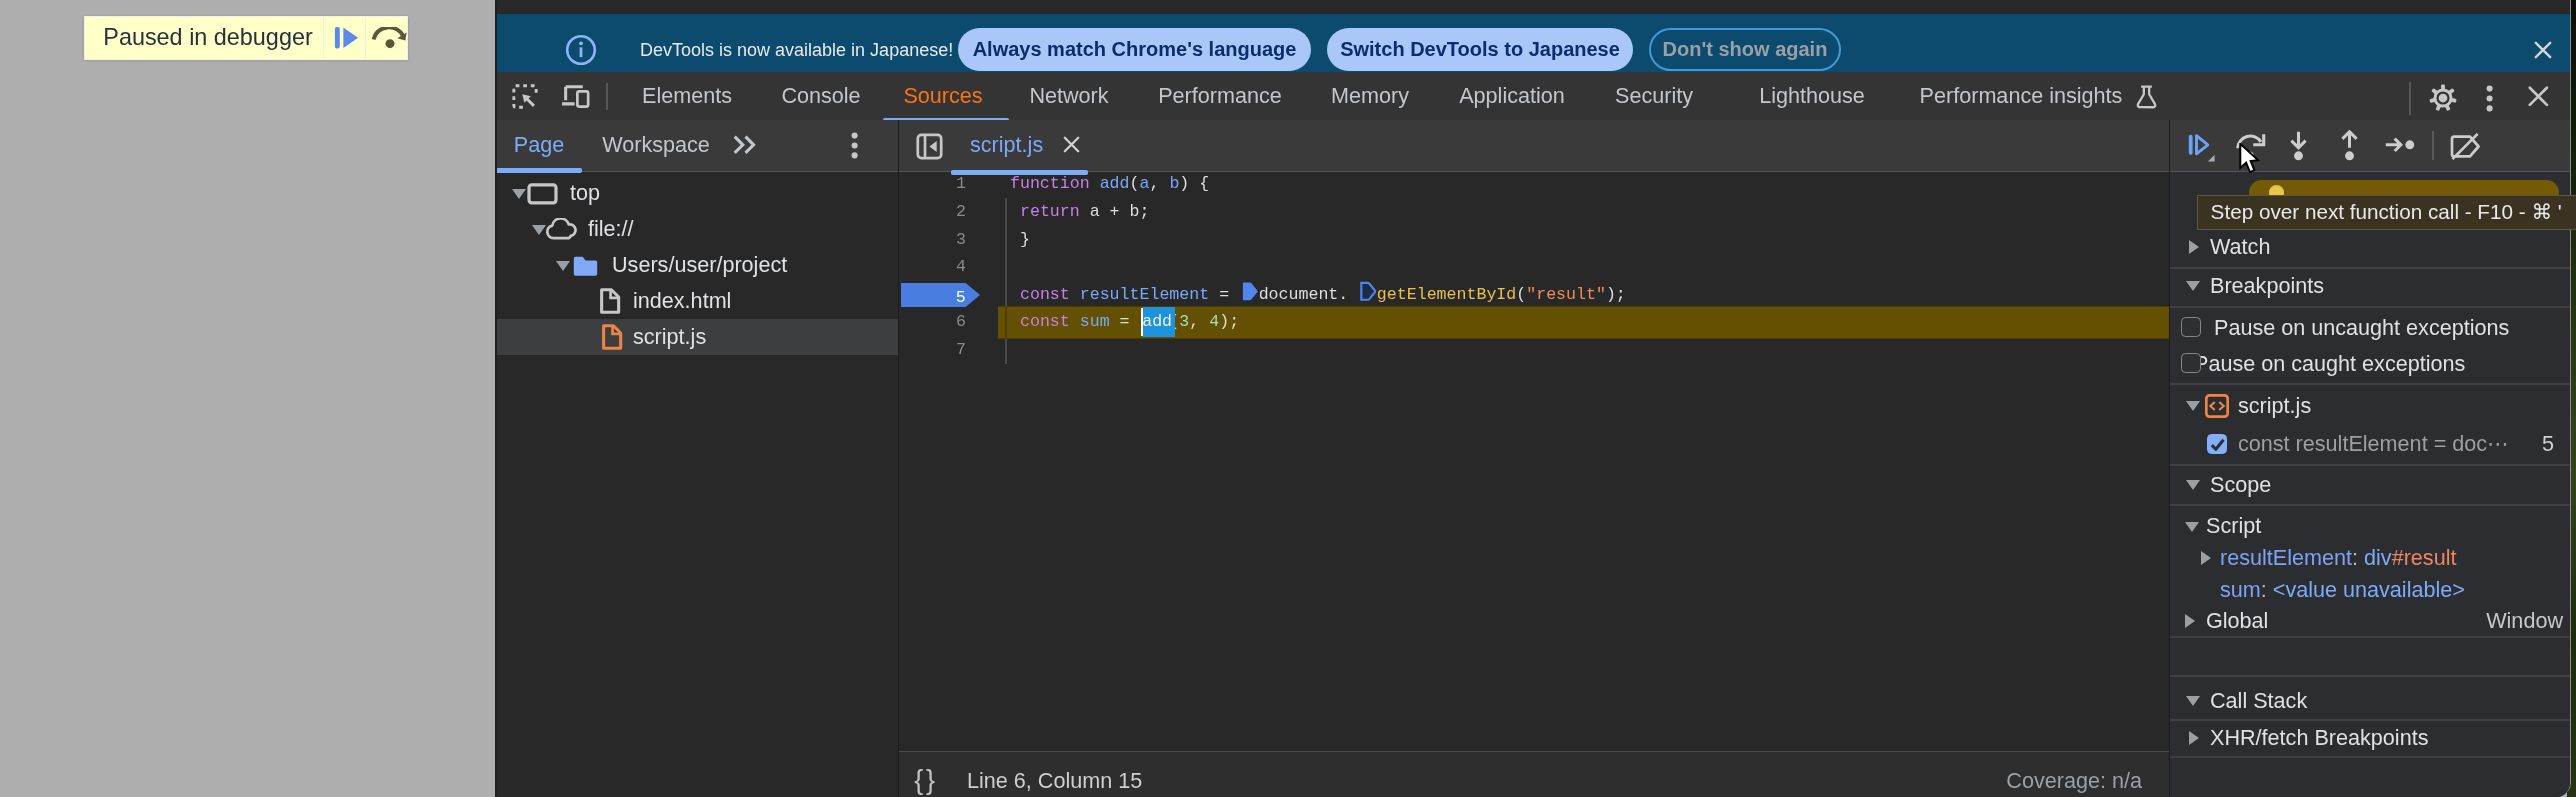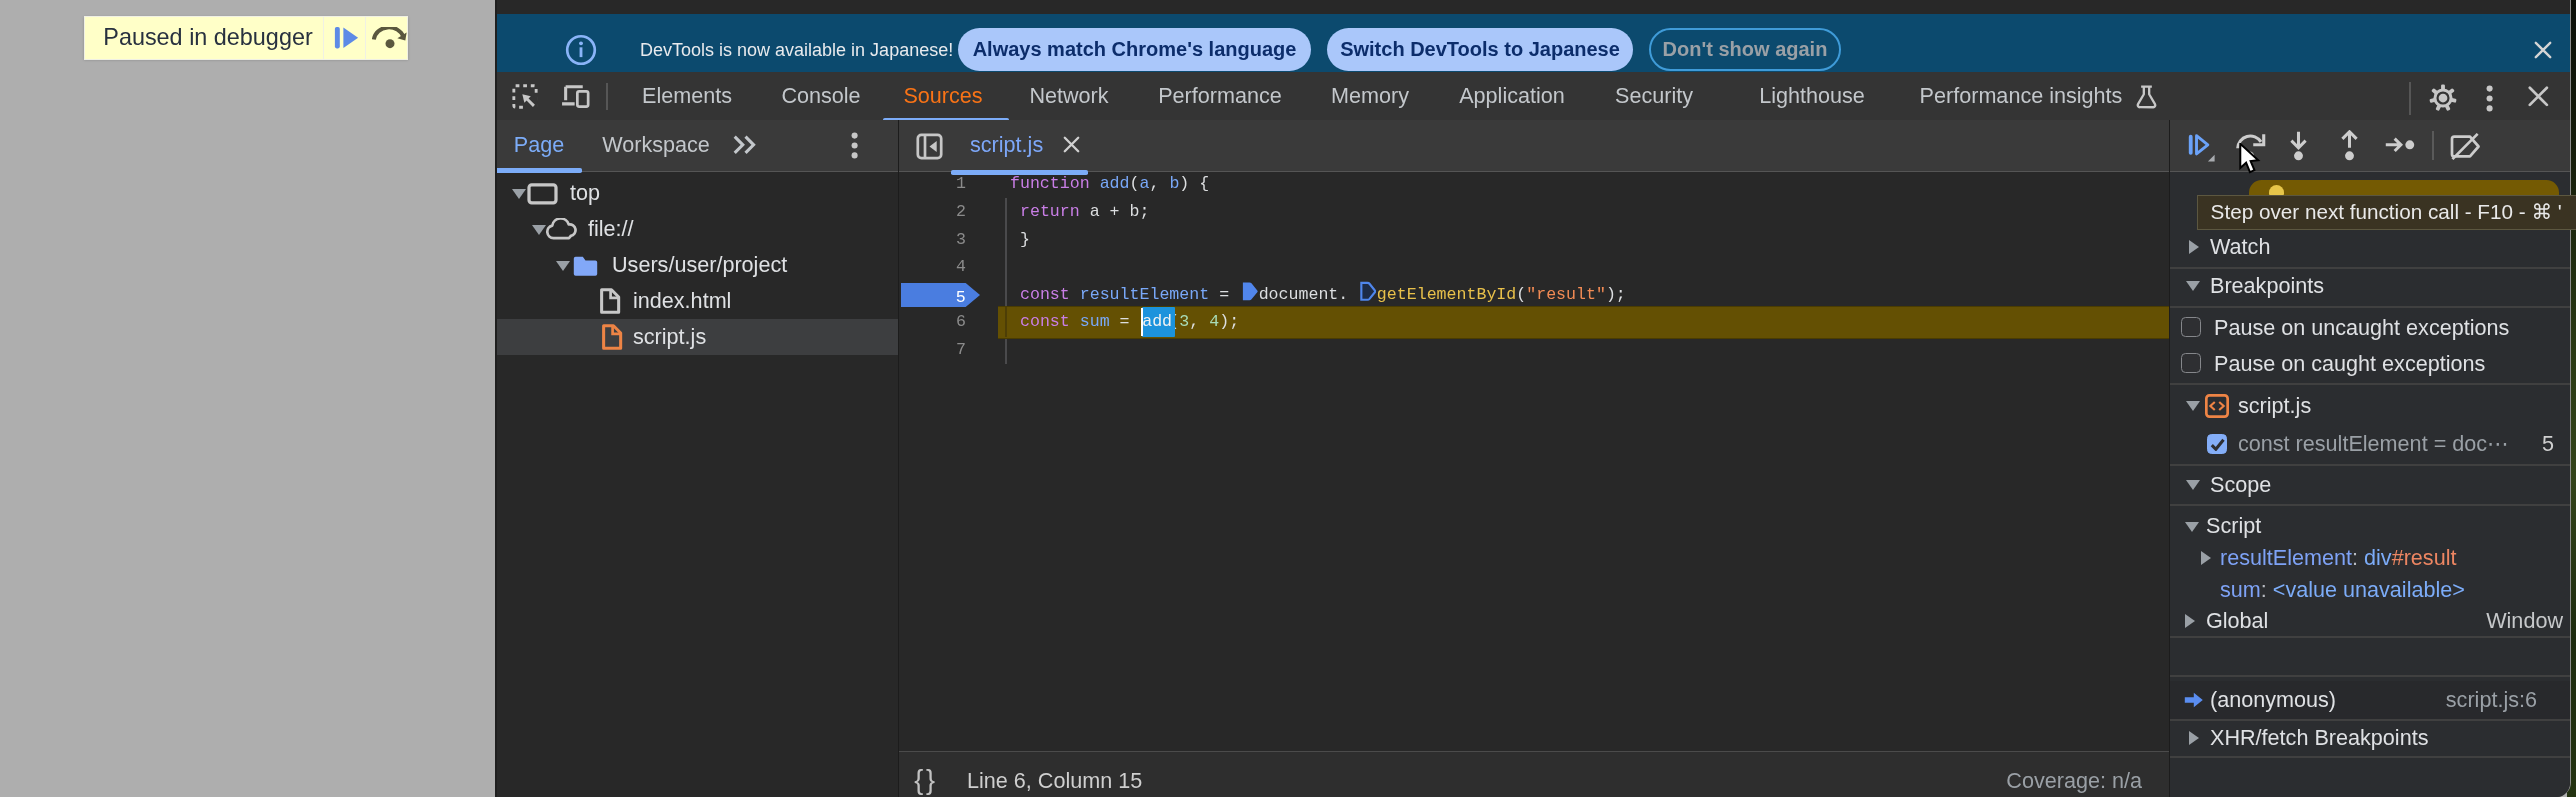--- a/index.html
+++ b/index.html
@@ -301,21 +301,21 @@
         <path d="M2.5 29 L30.5 1" stroke="#cdcdcd" stroke-width="3"></path>
       </svg>
     </div>
 
     <div class="srow shead" style="top:110px;height:34px;line-height:34px;"><div class="tri-r" style="left:19px;top:10px;"></div><span style="margin-left:40px;">Watch</span></div>
     <div class="ssep" style="top:147px;"></div>
 
     <div class="srow shead" style="top:146px;height:40px;line-height:40px;"><div class="tri-d" style="left:16px;top:15.3px;"></div><span style="margin-left:40px;">Breakpoints</span></div>
     <div class="ssep" style="top:186px;"></div>
     <div class="srow shead" style="top:191px;height:34px;line-height:34px;"><div class="cb" style="left:10.8px;top:6.3px;"></div><span style="margin-left:44px;">Pause on uncaught exceptions</span></div>
-    <div class="srow shead" style="top:227px;height:34px;line-height:34px;"><div class="cb" style="left:10.8px;top:6.3px;"></div><span style="margin-left:44px;">Pause on caught exceptions</span></div>
+    <div class="srow shead" style="top:227px;height:34px;line-height:34px;"><div class="cb" style="left:10.8px;top:6.3px;"></div><span style="margin-left:24px;">Pause on caught exceptions</span></div>
     <div class="ssep" style="top:263px;"></div>
 
     <div class="srow shead" style="top:267px;height:38px;line-height:38px;">
       <div class="tri-d" style="left:16px;top:13.5px;"></div>
       <svg style="position:absolute;left:35px;top:7.2px" width="24" height="24" viewBox="0 0 27 27">
         <rect x="1.5" y="1.5" width="24" height="24" rx="3.5" stroke="#ee8445" stroke-width="3" fill="none"></rect>
         <path d="M11 9 l-5 4.5 5 4.5 M16 9 l5 4.5 -5 4.5" stroke="#ee8445" stroke-width="2.4" fill="none"></path>
       </svg>
       <span style="margin-left:68px;">script.js</span>
     </div>
@@ -337,27 +337,20 @@
       <span style="margin-left:50px;"><span style="color:#7ea2f5;">resultElement</span><span style="color:#b8bcc2;">: </span><span style="color:#7cacf8;">div</span><span style="color:#ed8662;">#result</span></span>
     </div>
     <div class="srow" style="top:454px;height:31px;line-height:31px;font-size:21.6px;">
       <span style="margin-left:50px;"><span style="color:#7ea2f5;">sum</span><span style="color:#b8bcc2;">: </span><span style="color:#7cacf8;">&lt;value unavailable&gt;</span></span>
     </div>
     <div class="srow shead" style="top:485px;height:32px;line-height:32px;"><div class="tri-r" style="left:15.3px;top:9px;"></div><span style="margin-left:36px;">Global</span><span style="position:absolute;right:9px;color:#c6c8ca;">Window</span></div>
     <div class="ssep" style="top:516px;"></div>
 
     <div class="srow shead" style="top:518px;height:54px;line-height:38px;margin-top:44px;"><div class="tri-d" style="left:16px;top:14.4px;"></div><span style="margin-left:40px;">Call Stack</span></div>
     <div class="ssep" style="top:555px;"></div>
-    <div class="srow shead" style="top:561px;height:38px;line-height:38px;background:#28292c;">
-      <svg style="position:absolute;left:12.6px;top:10px" width="21.6" height="18" viewBox="0 0 24 20">
-          <path d="M2 7 h10 V2 l10 8 -10 8 v-5 H2 z" fill="#5a8df0"></path>
-        </svg>
-      <span style="margin-left:40px;">(anonymous)</span>
-      <span class="sgray" style="position:absolute;right:35px;">script.js:6</span>
-    </div>
     <div class="ssep" style="top:599px;"></div>
     <div class="srow shead" style="top:600px;height:36px;line-height:36px;"><div class="tri-r" style="left:19px;top:10.8px;"></div><span style="margin-left:40px;">XHR/fetch Breakpoints</span></div>
     <div class="ssep" style="top:636px;"></div>
   </div>
 
 </div>
 
 <div class="pbanner">
     <div style="position:absolute;left:20px;top:5.4px;width:15.3px;height:15.3px;border-radius:50%;background:#e7c64a;"></div>
   </div>

